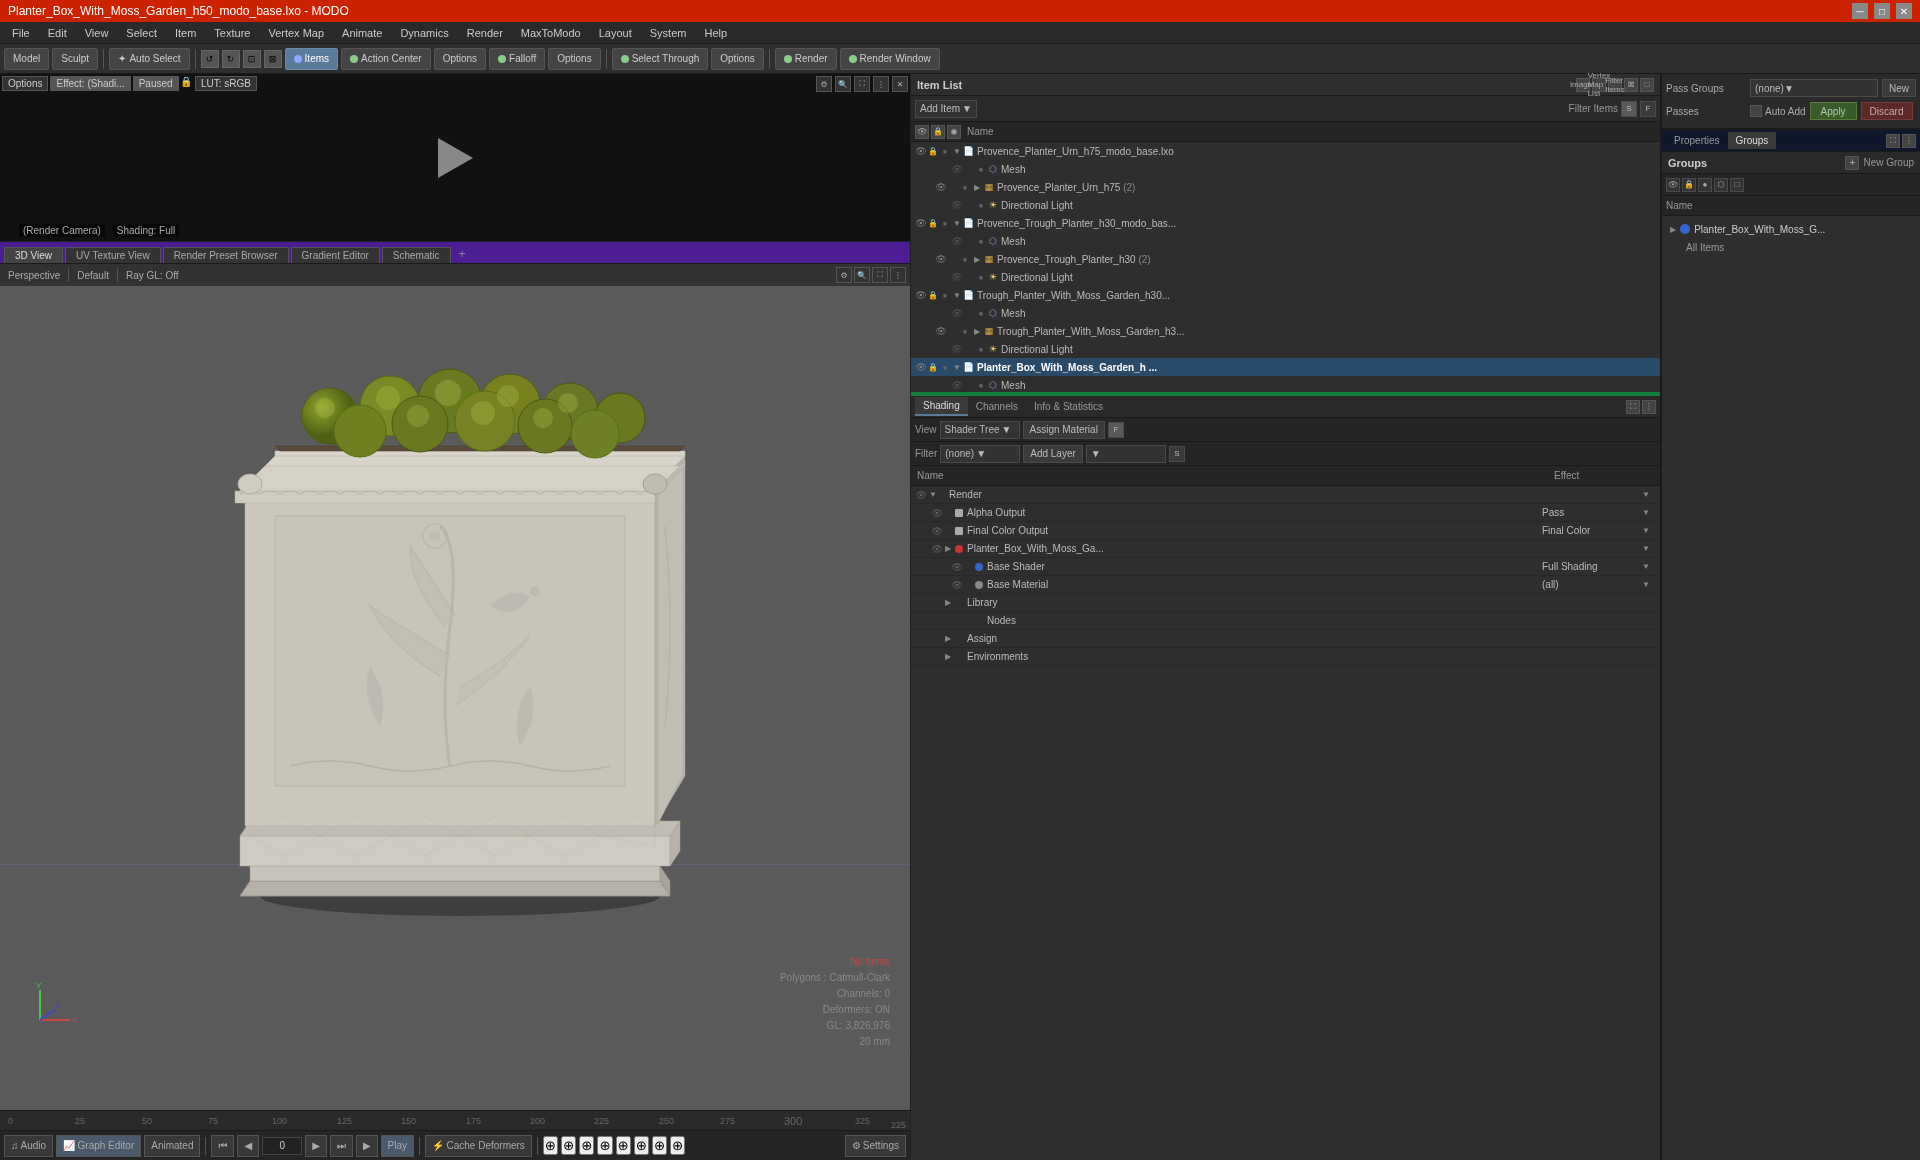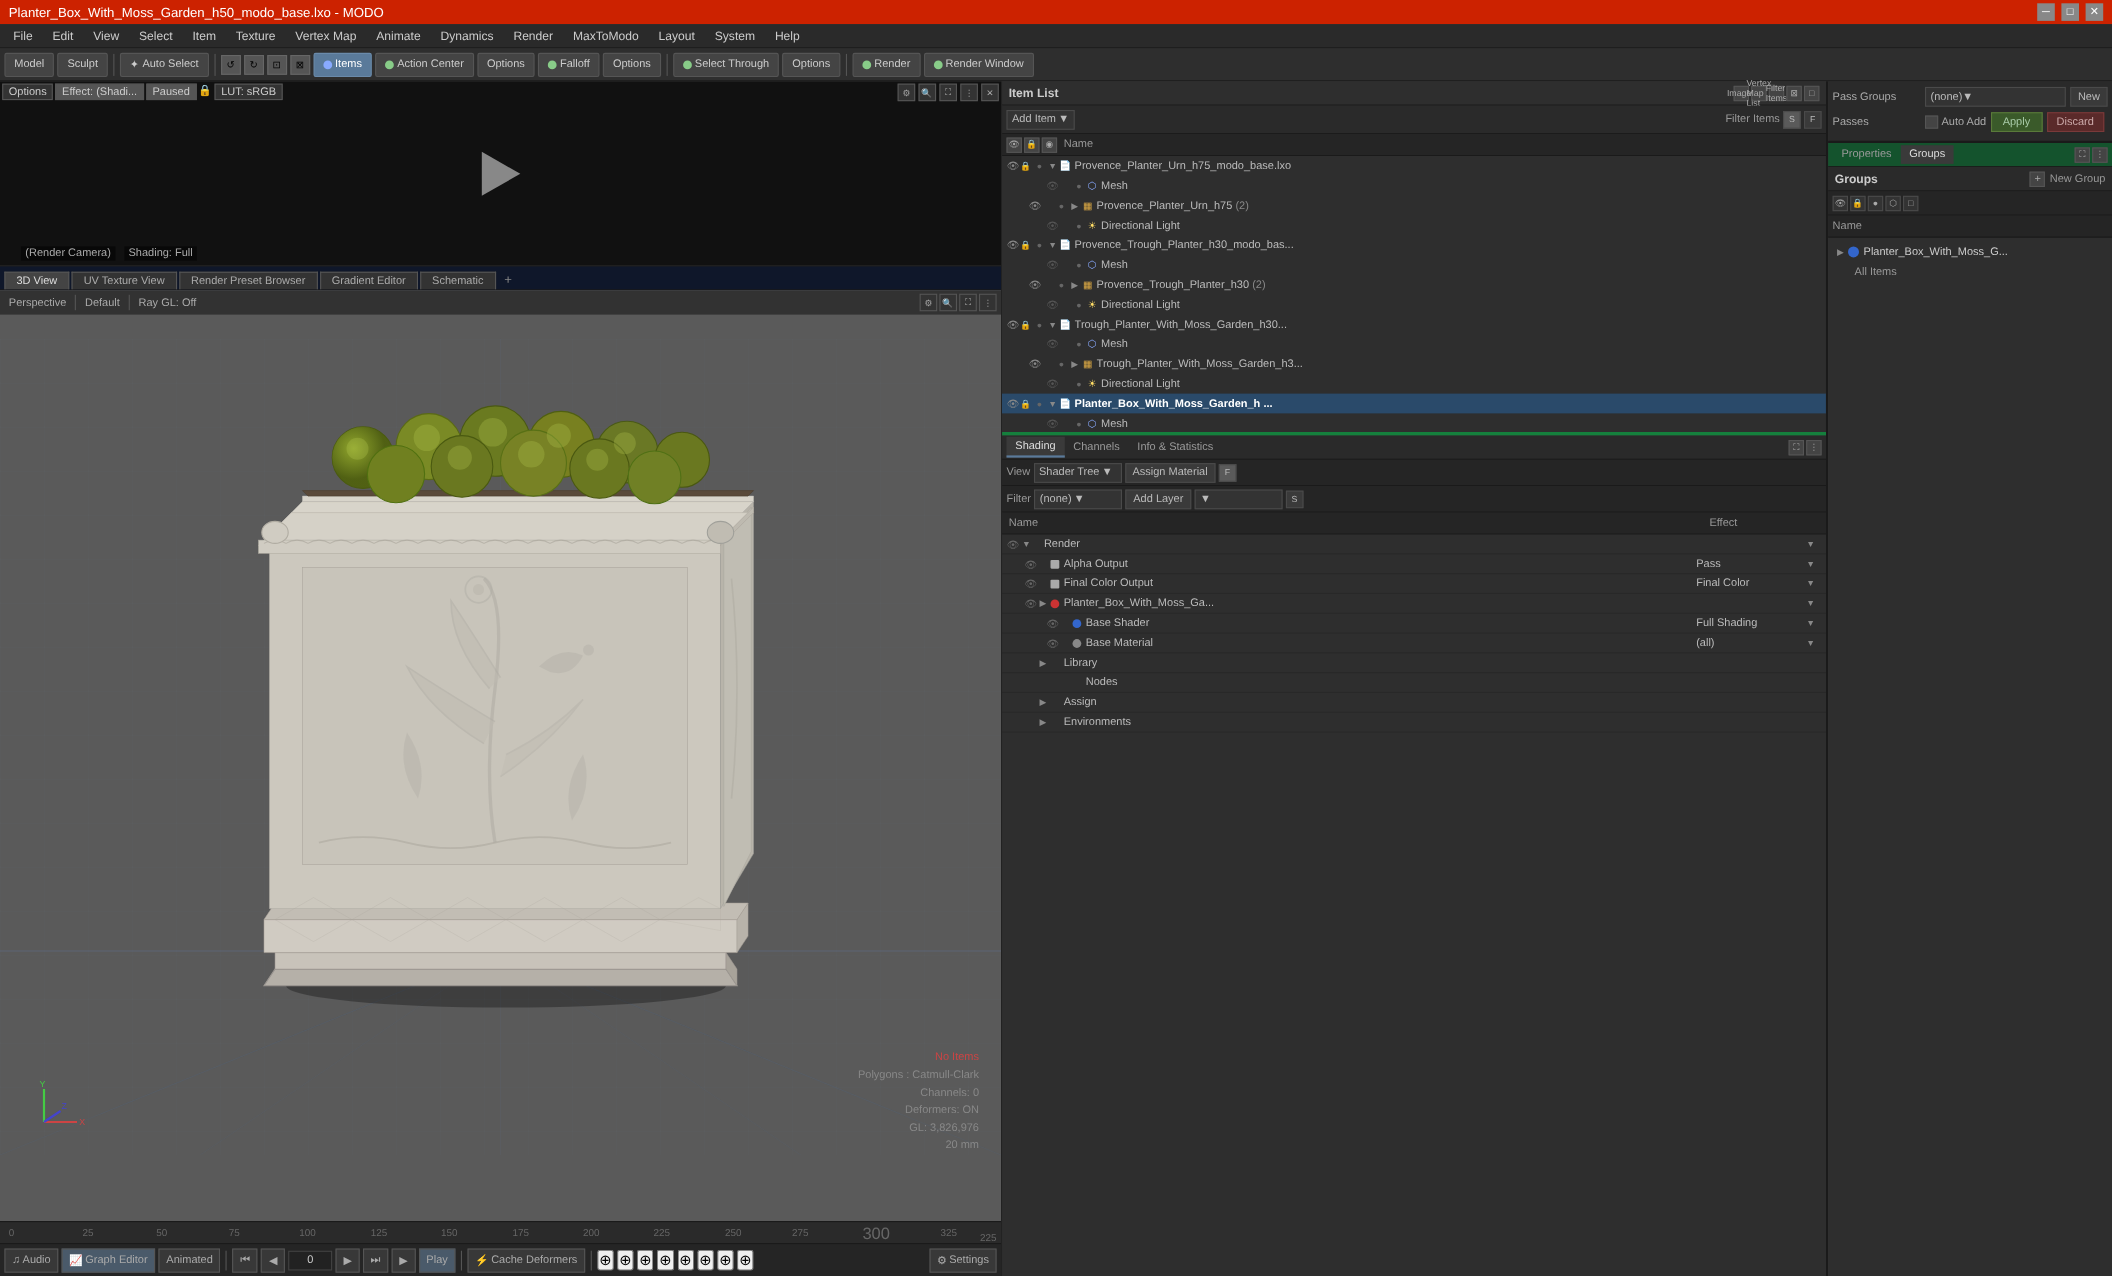--- a/index.html
+++ b/index.html
@@ -40,21 +40,21 @@
     .preview-ctrl-btn { background: #333; border: 1px solid #555; color: #ccc; padding: 1px 5px; font-size: 10px; cursor: pointer; }
     .preview-ctrl-btn.active { background: #555; }
     #preview-top-right { position: absolute; top: 2px; right: 2px; display: flex; gap: 3px; }
     .icon-btn { width: 16px; height: 16px; background: #333; border: 1px solid #555; cursor: pointer; display: flex; align-items: center; justify-content: center; font-size: 8px; color: #aaa; }
     #play-btn { width: 50px; height: 50px; display: flex; align-items: center; justify-content: center; }
     .play-triangle { width: 0; height: 0; border-top: 20px solid transparent; border-bottom: 20px solid transparent; border-left: 35px solid #888; }
     #preview-info { position: absolute; bottom: 4px; left: 19px; display: flex; gap: 8px; }
     .preview-info-item { background: rgba(0,0,0,0.5); color: #aaa; padding: 1px 4px; font-size: 10px; }
 
     
-    #viewport-tabs { height: 22px; background: #0f172a; display: flex; align-items: flex-end; padding: 0 4px; border-bottom: 1px solid #1a1a1a; }
+    #viewport-tabs { height: 22px; background: #4c1d95; display: flex; align-items: flex-end; padding: 0 4px; border-bottom: 1px solid #1a1a1a; }
     .vtab { padding: 2px 10px; cursor: pointer; font-size: 10px; color: #aaa; border-top: 1px solid #555; border-left: 1px solid #555; border-right: 1px solid #555; background: #333; margin-right: 2px; }
     .vtab.active { background: #444; color: #ddd; }
     .vtab-add { padding: 2px 6px; cursor: pointer; color: #888; font-size: 12px; }
 
     
     #viewport-3d { flex: 1; position: relative; background: #5a5a5a; overflow: hidden; }
     #viewport-toolbar { position: absolute; top: 0; left: 0; right: 0; height: 22px; background: rgba(40,40,40,0.8); display: flex; align-items: center; padding: 0 4px; gap: 4px; z-index: 10; }
     .vp-info { color: #aaa; font-size: 10px; padding: 1px 4px; }
     .vp-sep { width: 1px; height: 14px; background: #555; }
     #viewport-top-right { position: absolute; top: 2px; right: 4px; display: flex; gap: 2px; z-index: 10; }
@@ -430,21 +430,21 @@
         <span style="position:absolute;left:142px;color:#666;font-size:9px;">50</span>
         <span style="position:absolute;left:208px;color:#666;font-size:9px;">75</span>
         <span style="position:absolute;left:272px;color:#666;font-size:9px;">100</span>
         <span style="position:absolute;left:337px;color:#666;font-size:9px;">125</span>
         <span style="position:absolute;left:401px;color:#666;font-size:9px;">150</span>
         <span style="position:absolute;left:466px;color:#666;font-size:9px;">175</span>
         <span style="position:absolute;left:530px;color:#666;font-size:9px;">200</span>
         <span style="position:absolute;left:594px;color:#666;font-size:9px;">225</span>
         <span style="position:absolute;left:659px;color:#666;font-size:9px;">250</span>
         <span style="position:absolute;left:720px;color:#666;font-size:9px;">275</span>
-        <span style="position:absolute;left:784px;color:#666;font-size:15px;">300</span>
+        <span style="position:absolute;left:784px;color:#666;font-size:11px;">300</span>
         <span style="position:absolute;left:855px;color:#666;font-size:9px;">325</span>
       </div>
       <div style="position:absolute;bottom:0;right:4px;color:#666;font-size:9px;">225</div>
     </div>
 
     <div id="bottom-bar">
       <button class="bb-btn">
         <span>♫</span>
         <span>Audio</span>
       </button>
@@ -869,21 +869,21 @@
         <span class="pg-label">Passes</span>
         <div class="pg-auto-add">
           <div class="pg-checkbox"></div>
           <span style="color:#aaa;font-size:10px;">Auto Add</span>
         </div>
         <button class="pg-apply-btn">Apply</button>
         <button class="pg-discard-btn">Discard</button>
       </div>
     </div>
 
-    <div id="properties-tabs" style="height:22px;background:#14532d;display:flex;align-items:center;border-bottom:1px solid #1a1a1a;padding:0 4px;">
+    <div id="properties-tabs" style="height:22px;background:#0f172a;display:flex;align-items:center;border-bottom:1px solid #1a1a1a;padding:0 4px;">
       <div class="pt">Properties</div>
       <div class="pt active">Groups</div>
       <div style="margin-left:auto;display:flex;gap:2px;">
         <div class="panel-icon">⛶</div>
         <div class="panel-icon">⋮</div>
       </div>
     </div>
 
     <div id="groups-panel" style="flex:1;background:#2e2e2e;display:flex;flex-direction:column;">
       <div id="groups-header" style="height:22px;background:#2a2a2a;display:flex;align-items:center;padding:0 6px;border-bottom:1px solid #1a1a1a;gap:4px;">

